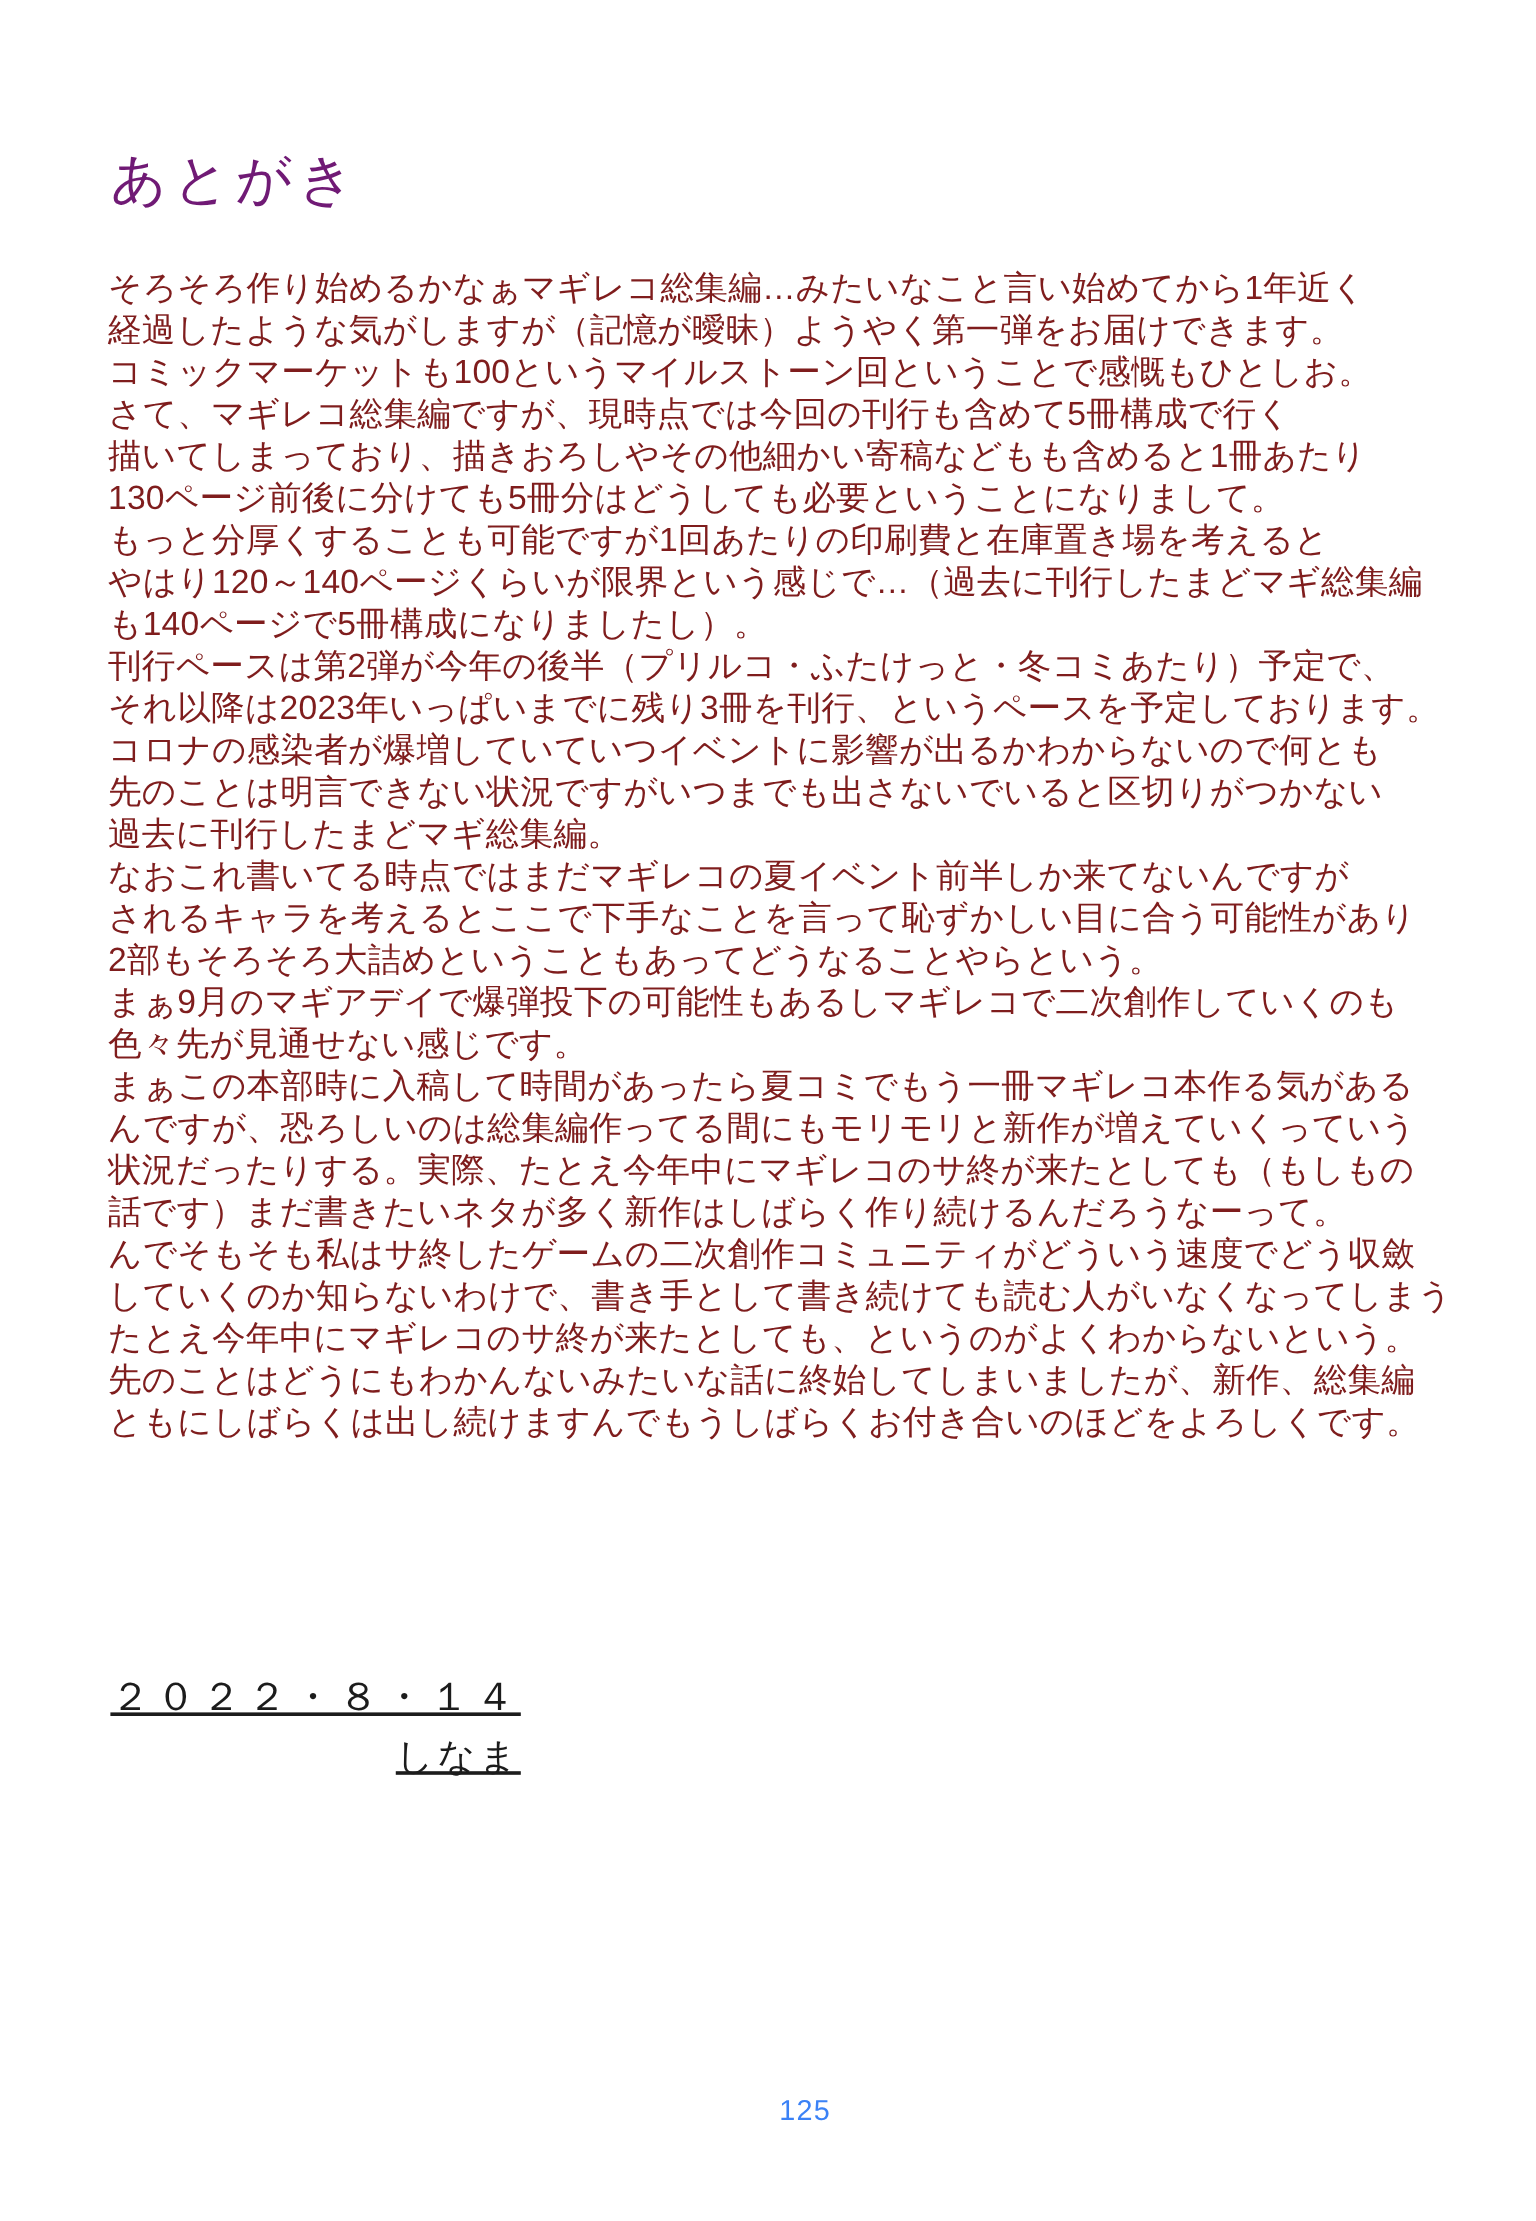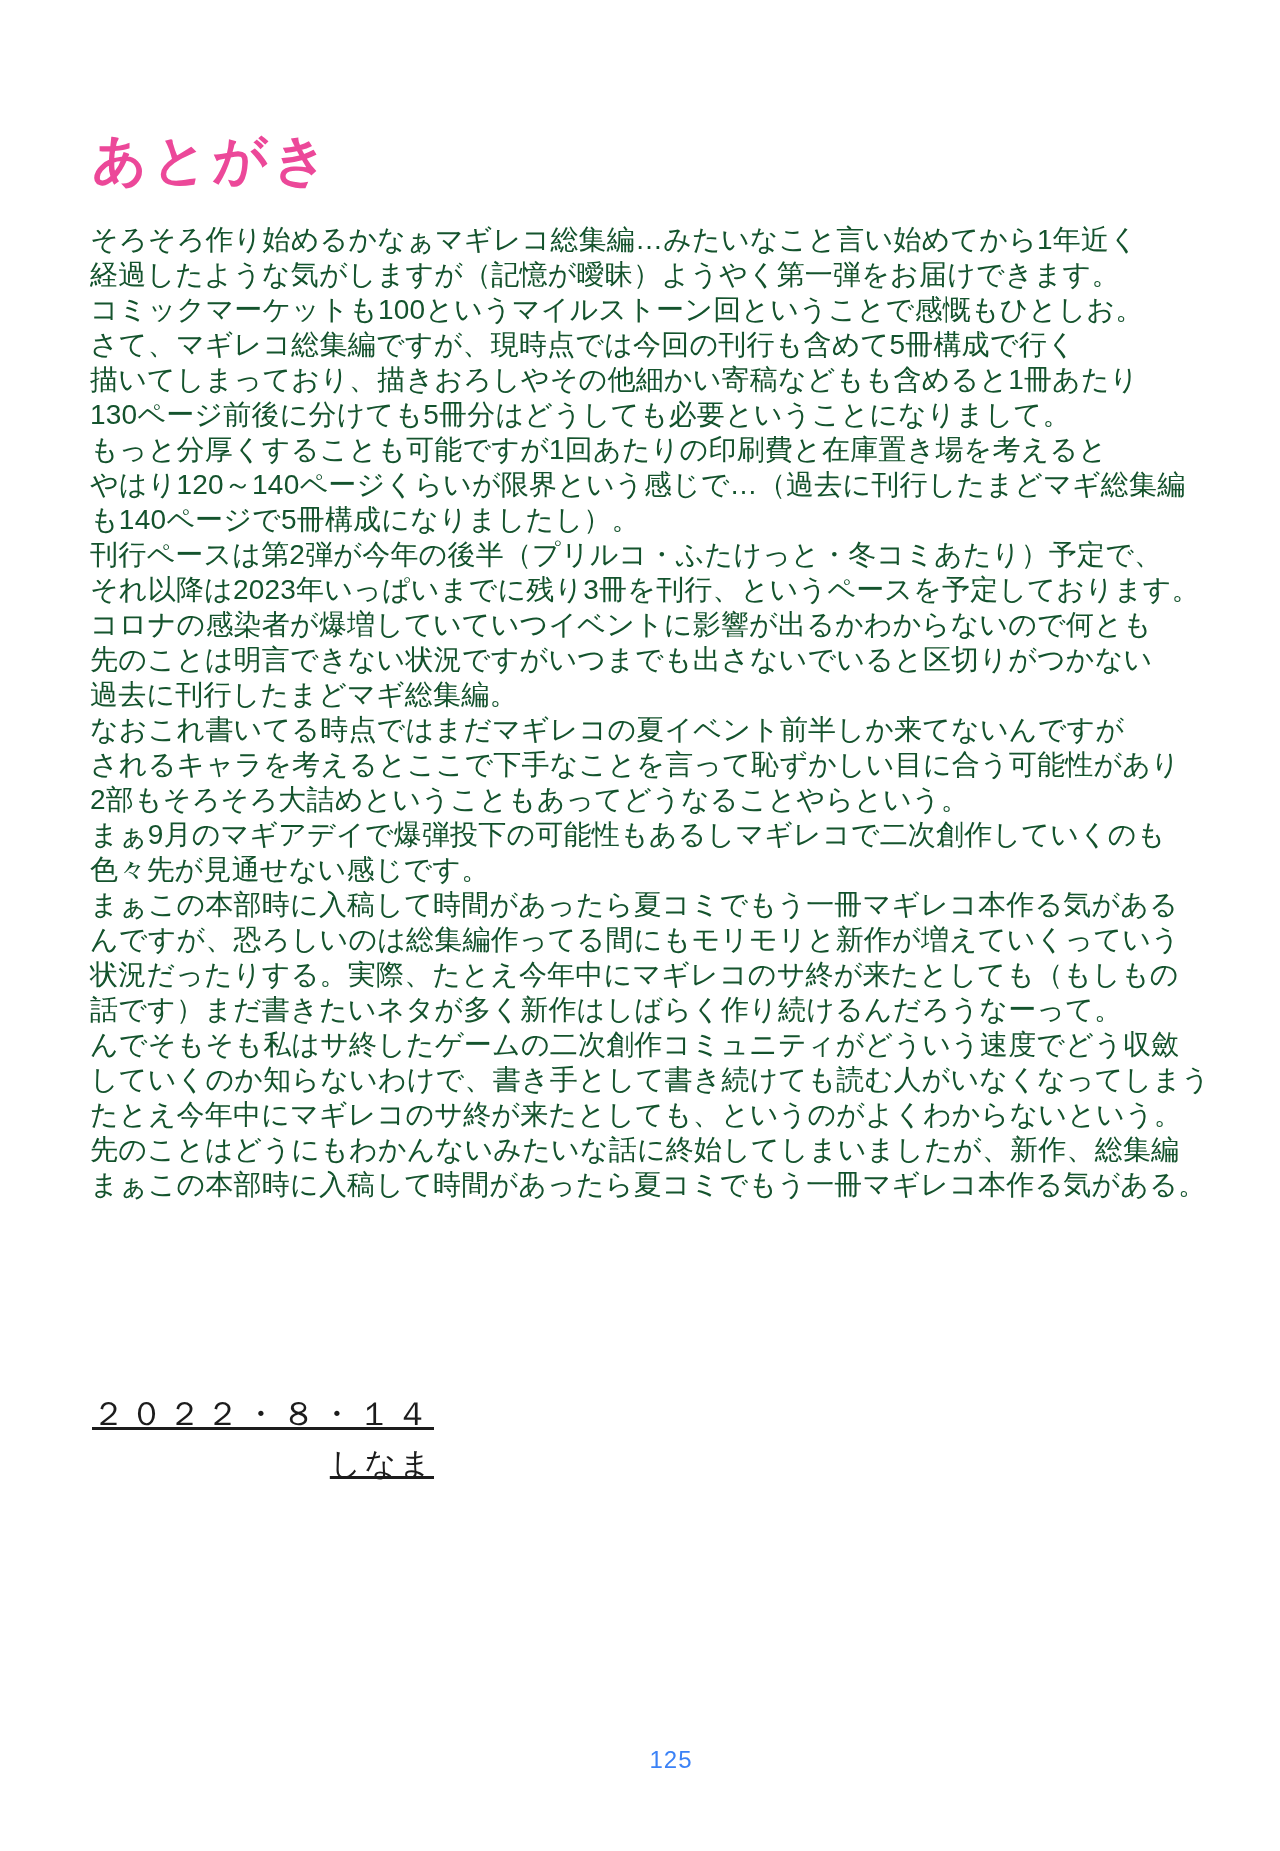--- a/index.html
+++ b/index.html
@@ -14,35 +14,35 @@
     margin: 0 auto;
     background: #ffffff;
     overflow: hidden;
     font-family: "Liberation Sans", sans-serif;
     color: #141414;
   }
   .page-title {
     position: absolute;
     left: 92px;
     top: 88px;
-    font-size: 54px;
-    font-weight: 700;
+    font-size: 46px;
+    font-weight: 400;
     letter-spacing: 5px;
-    color: #ec4899;
+    color: #701a75;
     white-space: nowrap;
   }
   .body-text {
     position: absolute;
     left: 90px;
     top: 222px;
     width: 1132px;
     font-size: 28px;
     line-height: 35px;
     letter-spacing: 0.2px;
-    color: #14532d;
+    color: #7f1d1d;
   }
   .body-text .line {
     white-space: nowrap;
     height: 35px;
   }
   .colophon {
     position: absolute;
     left: 92px;
     top: 1392px;
     color: #1c1c1c;
@@ -101,21 +101,21 @@
       <div class="line">まぁ9月のマギアデイで爆弾投下の可能性もあるしマギレコで二次創作していくのも</div>
       <div class="line">色々先が見通せない感じです。</div>
       <div class="line">まぁこの本部時に入稿して時間があったら夏コミでもう一冊マギレコ本作る気がある</div>
       <div class="line">んですが、恐ろしいのは総集編作ってる間にもモリモリと新作が増えていくっていう</div>
       <div class="line">状況だったりする。実際、たとえ今年中にマギレコのサ終が来たとしても（もしもの</div>
       <div class="line">話です）まだ書きたいネタが多く新作はしばらく作り続けるんだろうなーって。</div>
       <div class="line">んでそもそも私はサ終したゲームの二次創作コミュニティがどういう速度でどう収斂</div>
       <div class="line">していくのか知らないわけで、書き手として書き続けても読む人がいなくなってしまう</div>
       <div class="line">たとえ今年中にマギレコのサ終が来たとしても、というのがよくわからないという。</div>
       <div class="line">先のことはどうにもわかんないみたいな話に終始してしまいましたが、新作、総集編</div>
-      <div class="line">まぁこの本部時に入稿して時間があったら夏コミでもう一冊マギレコ本作る気がある。</div>
+      <div class="line">ともにしばらくは出し続けますんでもうしばらくお付き合いのほどをよろしくです。</div>
     </div>
 
   <div class="colophon">
     <div class="date">２０２２・８・１４</div>
     <div class="signature">しなま</div>
   </div>
 
   <div class="page-number">125</div>
 
 </div>

